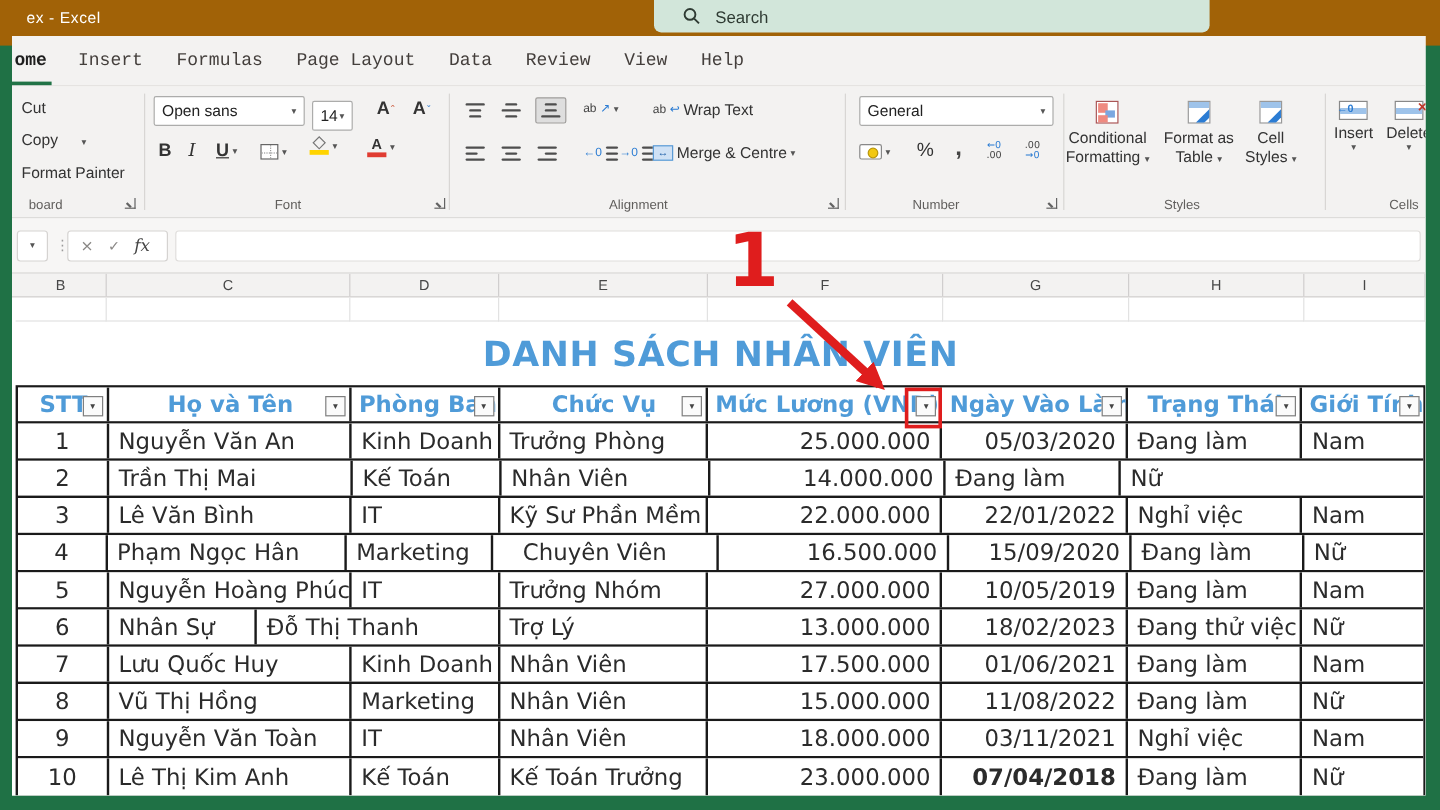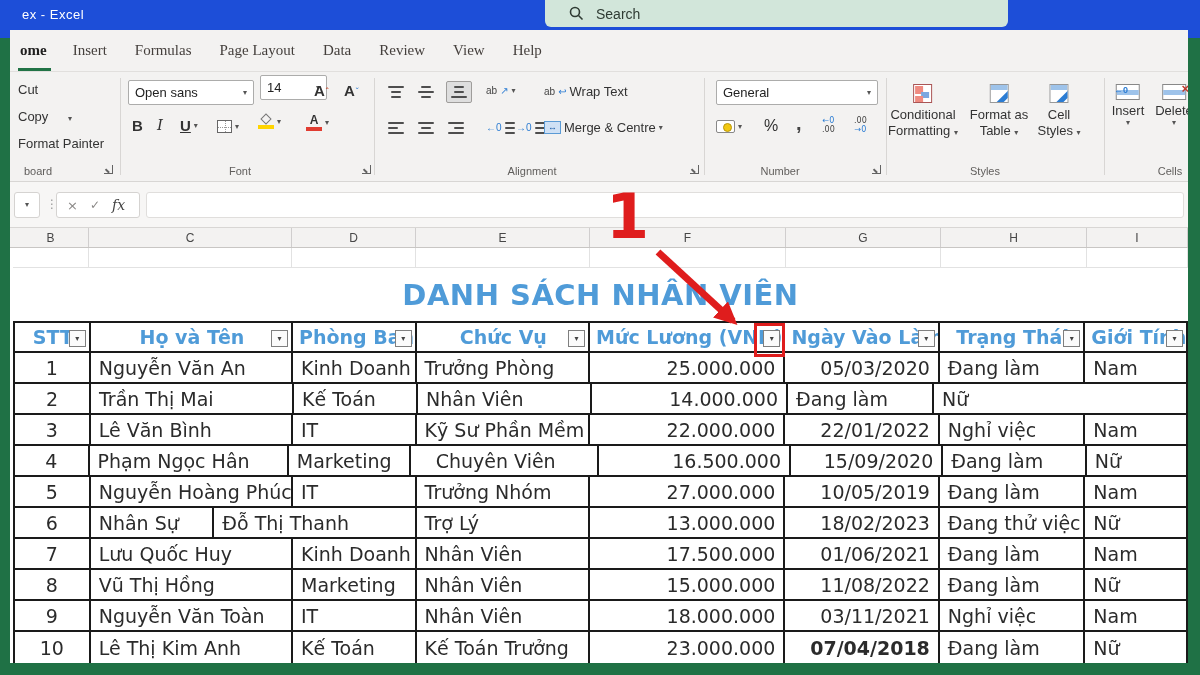--- a/index.html
+++ b/index.html
@@ -1,30 +1,30 @@
 <!DOCTYPE html>
 <html><head>
 <meta charset="utf-8">
 <style>
   *{box-sizing:border-box;margin:0;padding:0}
   html,body{width:1200px;height:675px}
   body{position:relative;background:#1f7145;font-family:"DejaVu Sans",sans-serif;overflow:hidden}
 
   
-  .titlebar{position:absolute;left:0;top:0;width:1200px;height:38px;background:#1d4ed8}
+  .titlebar{position:absolute;left:0;top:0;width:1200px;height:38px;background:#a16207}
   .app-title{position:absolute;left:22px;top:7px;font-size:13px;color:#fff;font-family:"Liberation Sans",sans-serif;letter-spacing:.5px}
   .search-pill{position:absolute;left:545px;top:0;width:463px;height:27px;background:#d2e6da;border-radius:0 0 6px 6px;display:flex;align-items:center;padding-left:24px;gap:12px}
   .search-pill svg{flex:0 0 auto}
   .search-text{font-size:14px;color:#2f3b33;font-family:"Liberation Sans",sans-serif}
 
   
   .app{position:absolute;left:10px;top:30px;width:1178px;height:633px;background:#fff;overflow:hidden}
 
   
-  .tabbar{height:42px;background:#f3f2f1;display:flex;align-items:stretch;padding-left:8px;border-bottom:1px solid #e1dfdd;font-family:Liberation Serif, serif}
+  .tabbar{height:42px;background:#f3f2f1;display:flex;align-items:stretch;padding-left:0;border-bottom:1px solid #e1dfdd;font-family:Liberation Mono, monospace}
   .tab{padding:0 14px;font-size:15px;color:#443f3c;display:flex;align-items:center;position:relative;cursor:default}
   .tab.active{font-weight:bold;color:#1e1e1e;padding-left:2px;padding-right:12px}
   .tab.active::after{content:"";position:absolute;left:0;right:8px;bottom:0;height:3px;background:#217346}
 
   
   .ribbon{height:110px;background:#f3f2f1;position:relative;border-bottom:1px solid #d8d6d4;font-family:"Liberation Sans",sans-serif}
   .vsep{position:absolute;top:6px;bottom:6px;width:1px;background:#d8d6d4}
   .grp-label{position:absolute;bottom:4px;font-size:11px;color:#605e5c;transform:translateX(-50%);white-space:nowrap}
   .launcher{position:absolute;bottom:7px;width:9px;height:9px;border-right:1.5px solid #636363;border-bottom:1.5px solid #636363}
   .launcher::after{content:"";position:absolute;right:2px;bottom:2px;width:5px;height:1.5px;background:#636363;transform:rotate(45deg)}
@@ -147,21 +147,21 @@
     <span class="chev" style="position:absolute;left:58px;top:43px">▾</span>
     <span class="rtext" style="left:8px;top:64px">Format Painter</span>
     <span class="grp-label" style="left:28px">board</span>
     <span class="launcher" style="left:94px"></span>
     <div class="vsep" style="left:110px"></div>
 
     <div class="selectbox" style="left:118px;top:8px;width:126px">
       <span>Open sans</span>
       <span class="chev">▾</span>
     </div>
-    <div class="selectbox" style="left:250px;top:3px;width:67px">
+    <div class="selectbox" style="left:250px;top:12px;width:34px">
       <span>14</span>
       <span class="chev">▾</span>
     </div>
     <span class="icbtn" style="left:304px;top:11px">
         <span class="bigA">A</span>
         <span class="sup">ˆ</span>
       </span>
     <span class="icbtn" style="left:334px;top:11px">
         <span class="bigA">A</span>
         <span class="sup" style="color:#2b7cd3">ˇ</span>

